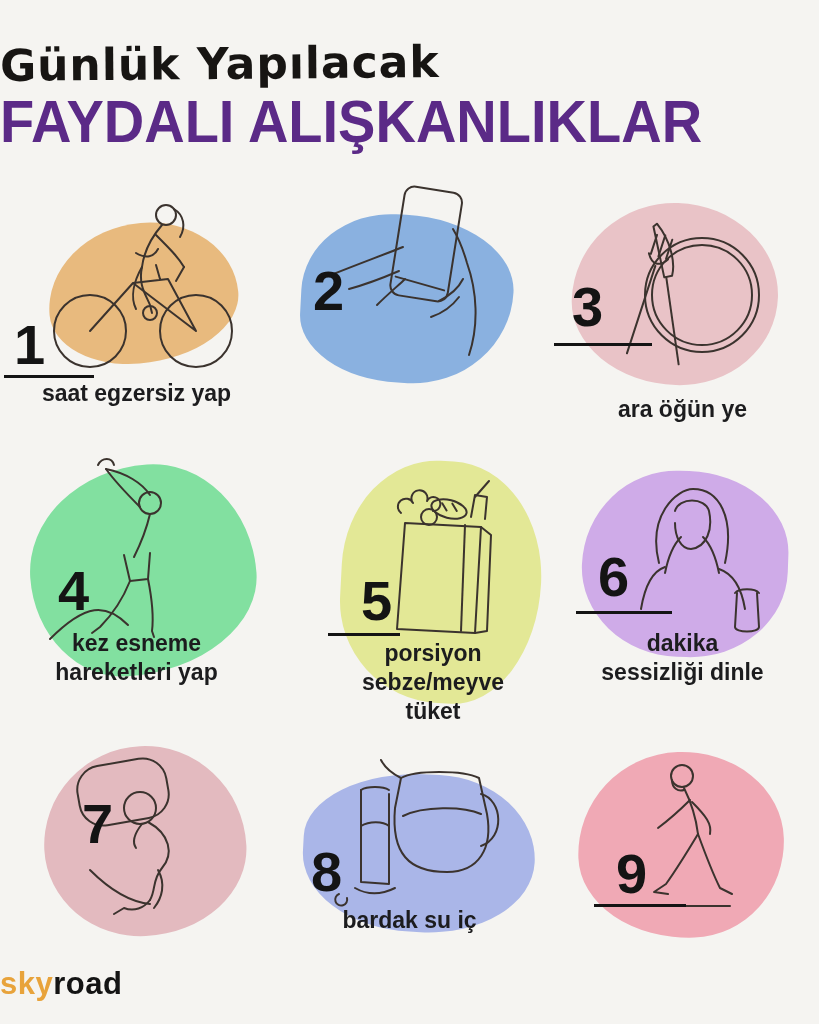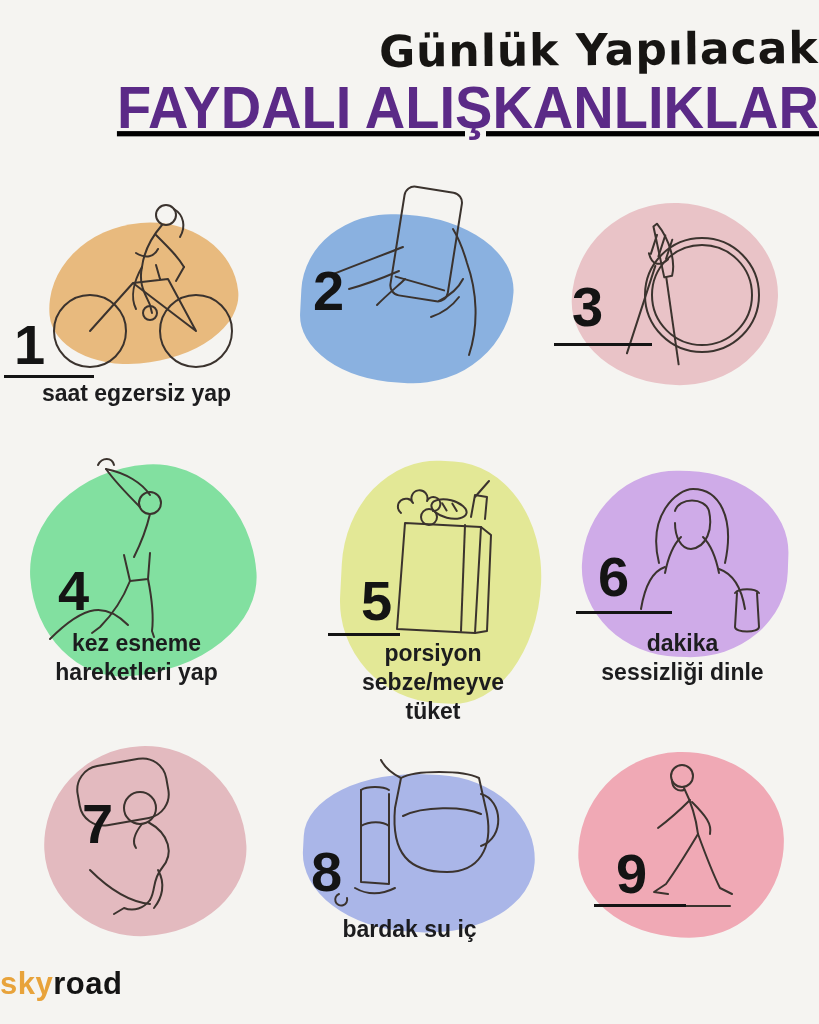--- a/index.html
+++ b/index.html
@@ -3,21 +3,21 @@
 <meta charset="utf-8">
 <style>
   html,body{margin:0;padding:0;}
   body{
     width:819px;height:1024px;overflow:hidden;position:relative;
     font-family:"Liberation Sans",sans-serif;
     background-color:#f5f4f1;
     background-image:radial-gradient(#ecebe7 0.6px, transparent 0.6px);
     background-size:6px 6px;
   }
-  .title-wrap{padding-top:28px;text-align:right;line-height:1;text-decoration:underline;}
+  .title-wrap{padding-top:42px;text-align:left;line-height:1;}
   .title1{
     font-size:44px;font-weight:700;color:#171513;letter-spacing:1px;
     font-family:"DejaVu Sans",cursive;transform:rotate(-0.5deg);display:inline-block;
   }
   .title2{
     margin-top:8px;font-size:56px;font-weight:900;color:#5b2a87;
     letter-spacing:0px;transform:scaleY(1.05);line-height:1;
   }
   .grid{
     position:absolute;top:195px;left:0;width:819px;height:780px;
@@ -79,21 +79,21 @@
   .c6 .cap .inner{max-width:175px;}
 
   .c7 .blob{left:44px;top:6px;width:202px;height:190px;border-radius:50% 50% 52% 48% / 52% 55% 45% 48%;transform:rotate(-3deg);}
   .c7 .art{left:62px;top:12px;width:166px;height:168px;}
   .c7 .num{left:82px;top:56px;}
   .c7 .cap{top:172px;}
 
   .c8 .blob{left:30px;top:34px;width:232px;height:158px;border-radius:55% 45% 50% 50% / 45% 55% 50% 50%;transform:rotate(3deg);}
   .c8 .art{left:48px;top:4px;width:188px;height:166px;}
   .c8 .num{left:38px;top:104px;}
-  .c8 .cap{top:175px;}
+  .c8 .cap{top:166px;}
 
   .c9 .blob{left:32px;top:12px;width:206px;height:186px;border-radius:50% 50% 45% 55% / 55% 48% 52% 45%;transform:rotate(-2deg);}
   .c9 .art{left:72px;top:18px;width:142px;height:172px;}
   .c9 .num{left:70px;top:106px;}
   .c9 .numline{left:48px;top:164px;width:92px;}
   .c9 .cap{top:176px;}
 
   .footer{
     position:absolute;top:966px;left:0;right:0;text-align:left;
     font-size:31px;font-weight:800;letter-spacing:0.5px;
@@ -158,20 +158,21 @@
         <path d="M48,40 C54,50 62,50 68,40"></path>
         <path d="M58,50 L58,142"></path>
       </g>
       <g transform="rotate(-12 80 80)">
         <path d="M84,8 C94,28 94,50 88,62 L80,62 L80,10 Z"></path>
         <path d="M82,62 L76,150"></path>
       </g>
     </svg>
     <span class="num">3</span>
     <div class="numline"></div>
+    <div class="cap"><span class="inner">ara öğün ye</span></div>
   </div>
 
   <div class="cell c4">
     <div class="blob" style="background-color: rgb(130, 224, 160);"></div>
     <svg class="art" viewBox="0 0 192 202">
       <path d="M54,12 C58,4 68,4 70,12"></path>
       <path d="M62,16 C82,20 98,30 106,42"></path>
       <circle cx="106" cy="50" r="11"></circle>
       <path d="M62,16 C72,30 86,44 96,54"></path>
       <path d="M106,61 C102,78 96,92 90,104"></path>

